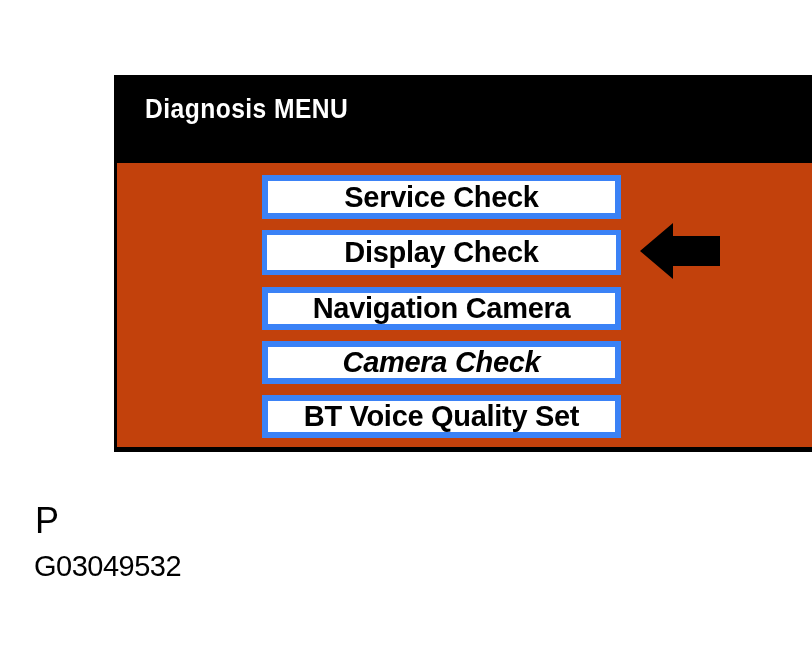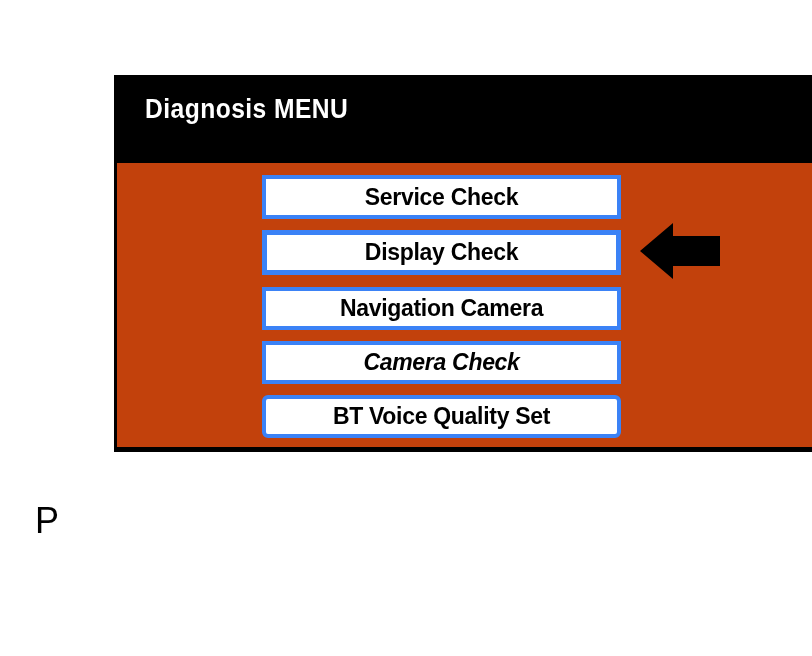--- a/index.html
+++ b/index.html
@@ -51,37 +51,37 @@
     white-space: nowrap;
   }
 
   
   .menu-btn {
     position: absolute;
     left: 145px;
     width: 359px;
     height: 43px;
     box-sizing: border-box;
-    border: 4px solid #3b82f6;
+    border: 6px solid #3b82f6;
     background: #ffffff;
     display: flex;
     align-items: center;
     justify-content: center;
-    font-size: 23px;
+    font-size: 29px;
     font-weight: bold;
     letter-spacing: -0.3px;
     color: #000000;
     cursor: pointer;
     white-space: nowrap;
   }
   .menu-btn.b1 { top: 97px;  height: 44px; }
   .menu-btn.b2 { top: 152px; height: 45px; border-width: 5px; }
   .menu-btn.b3 { top: 209px; }
   .menu-btn.b4 { top: 263px; font-style: italic; }
-  .menu-btn.b5 { top: 317px; border-radius: 6px; }
+  .menu-btn.b5 { top: 317px; }
 
   
   .selection-arrow {
     position: absolute;
     left: 640px;
     top: 223px;
     width: 80px;
     height: 56px;
   }
 
@@ -126,14 +126,15 @@
     <div class="menu-btn b5">BT Voice Quality Set</div>
 
   </div>
 
   <svg class="selection-arrow" viewBox="0 0 80 56" xmlns="http://www.w3.org/2000/svg">
     <polygon points="0,28 33,0 33,13 80,13 80,43 33,43 33,56" fill="#000000"></polygon>
   </svg>
 
   <div class="page-marker">P</div>
 
+  <div class="figure-id">G03049532</div>
 
 </div>
 
 </body></html>

